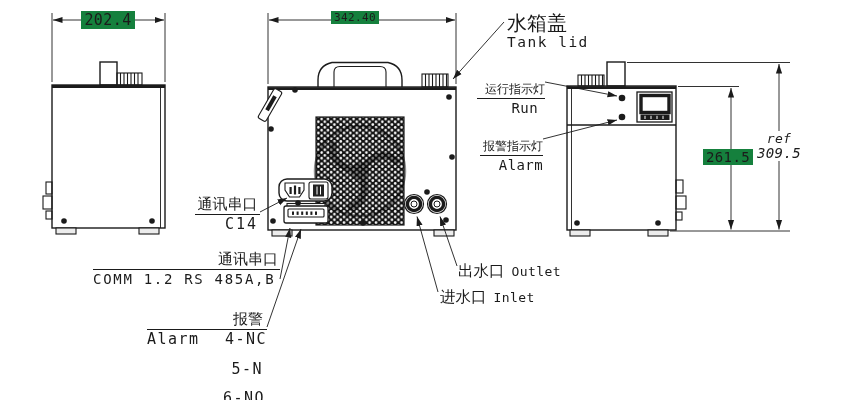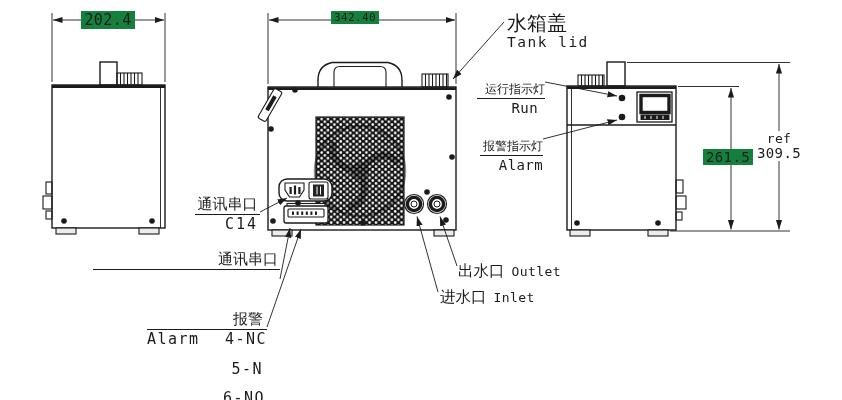--- a/index.html
+++ b/index.html
@@ -20,21 +20,21 @@
   
   #commcall .ul-line{font-size:15px;text-align:right;padding-right:2px;}
   #commcall .en{display:block;font-size:14px;letter-spacing:1.7px;margin-top:1px;}
   
   #alarmterm .ul-line{font-size:15px;text-align:right;padding-right:4px;}
   #alarmterm .row{display:flex;justify-content:space-between;margin-top:1px;letter-spacing:1.5px;}
   #alarmterm .pinr{display:block;text-align:right;letter-spacing:1.5px;margin-top:12px;padding-right:2px;}
   
   #powercall .ul-line{font-size:15px;text-align:center;}
   #powercall .sub{display:block;text-align:right;padding-right:2px;letter-spacing:2px;margin-top:1px;}
-  #dimref div{line-height:1.05;}
+  #dimref div{line-height:1.05;font-style:italic;}
   #dimref span{background:#fff;padding:0 2px;}
   #dimref .reftxt{font-size:13px;}
   .pair .en{margin-left:7px;font-size:13px;text-align:right;}
   .pair .zh{font-size:15.5px;}
   #tanklid{line-height:19px;}
   #tanklid .zh{font-size:20px;}
   #tanklid .en{font-size:14.5px;letter-spacing:1.5px;}
 </style>
 </head>
 <body>
@@ -272,20 +272,21 @@
     <div><span>309.5</span></div>
   </div>
 
   <div class="lbl" id="powercall" style="left:195px;top:196px;width:65px;">
     <span class="ul-line cjk">通讯串口</span>
     <span class="sub">C14</span>
   </div>
 
   <div class="lbl" id="commcall" style="left:93px;top:251px;width:187px;">
     <span class="ul-line cjk">通讯串口</span>
+    <span class="en">COMM 1.2 RS 485A,B</span>
   </div>
 
   <div class="lbl" id="alarmterm" style="left:147px;top:311px;width:120px;">
     <span class="ul-line cjk">报警</span>
     <div class="row">
       <span>Alarm</span>
       <span>4-NC</span>
     </div>
     <span class="pinr" style="padding-right:4px;">5-N</span>
     <span class="pinr">6-NO</span>

